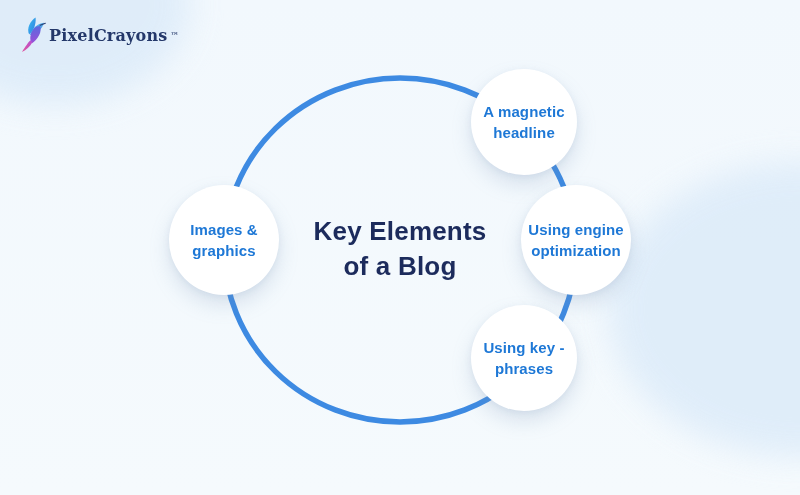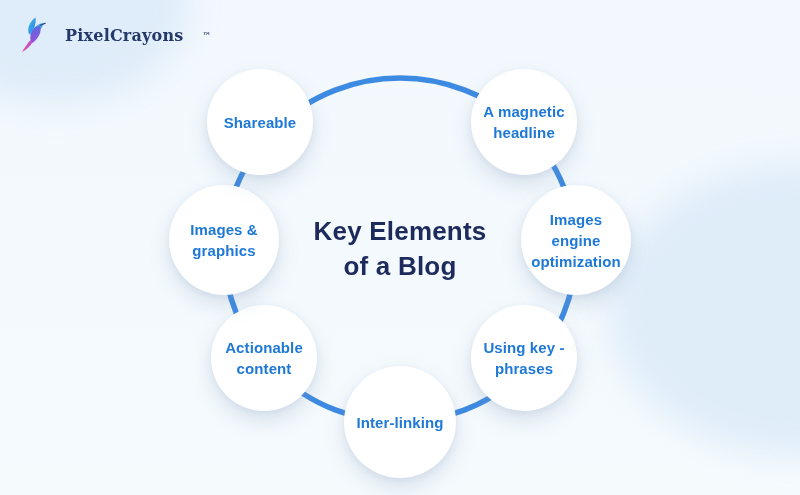--- a/index.html
+++ b/index.html
@@ -71,21 +71,21 @@
   }
 
   
   .logo {
     position: absolute;
     z-index: 3;
     left: 20px;
     top: 16px;
     display: flex;
     align-items: center;
-    gap: 19px;
+    gap: 3px;
   }
   .logo-text {
     font-family: "DejaVu Serif", serif;
     font-size: 16px;
     font-weight: bold;
     color: #24386a;
     letter-spacing: .2px;
   }
   .logo-tm {
     font-family: "DejaVu Serif", serif;
@@ -104,36 +104,27 @@
   <div class="blob blob-bottom-right"></div>
 
   <svg class="ring-svg" width="800" height="495" viewBox="0 0 800 495">
     <ellipse cx="400" cy="250" rx="176" ry="172" fill="none" stroke="#3d8ae2" stroke-width="5.5"></ellipse>
   </svg>
 
   <div class="node n-topright">
     <span>A magnetic headline</span>
   </div>
   <div class="node n-right">
-    <span>Images engine optimization</span>
+    <span>Using engine optimization</span>
   </div>
   <div class="node n-bottomright">
     <span>Using key - phrases</span>
   </div>
-  <div class="node n-bottom">
-    <span>Inter-linking</span>
-  </div>
-  <div class="node n-bottomleft">
-    <span>Actionable content</span>
-  </div>
   <div class="node n-left">
     <span>Images &amp; graphics</span>
-  </div>
-  <div class="node n-topleft">
-    <span>Shareable</span>
   </div>
 
   <div class="center-title">Key Elements
 of a Blog</div>
 
   <div class="logo">
     <span style="display:inline-flex;">
       <svg width="26" height="38" viewBox="0 0 40 56">
         <defs>
           <linearGradient id="gBlue" x1="0" y1="0" x2="1" y2="1">

